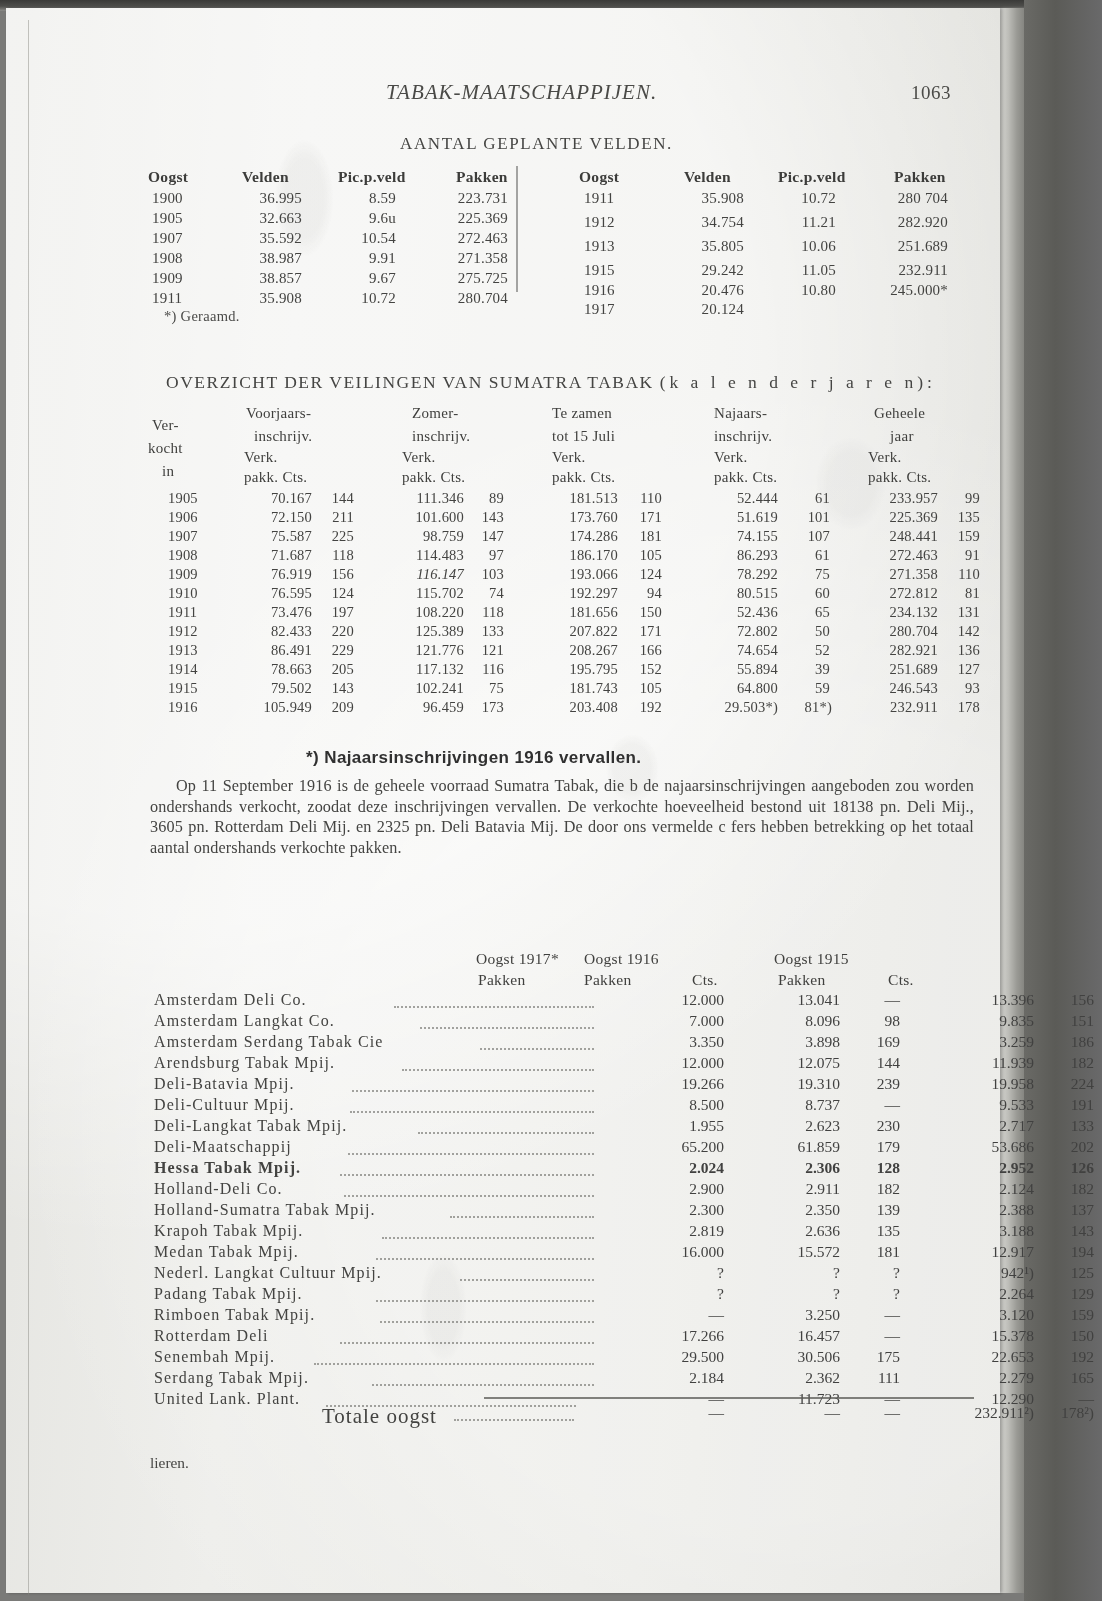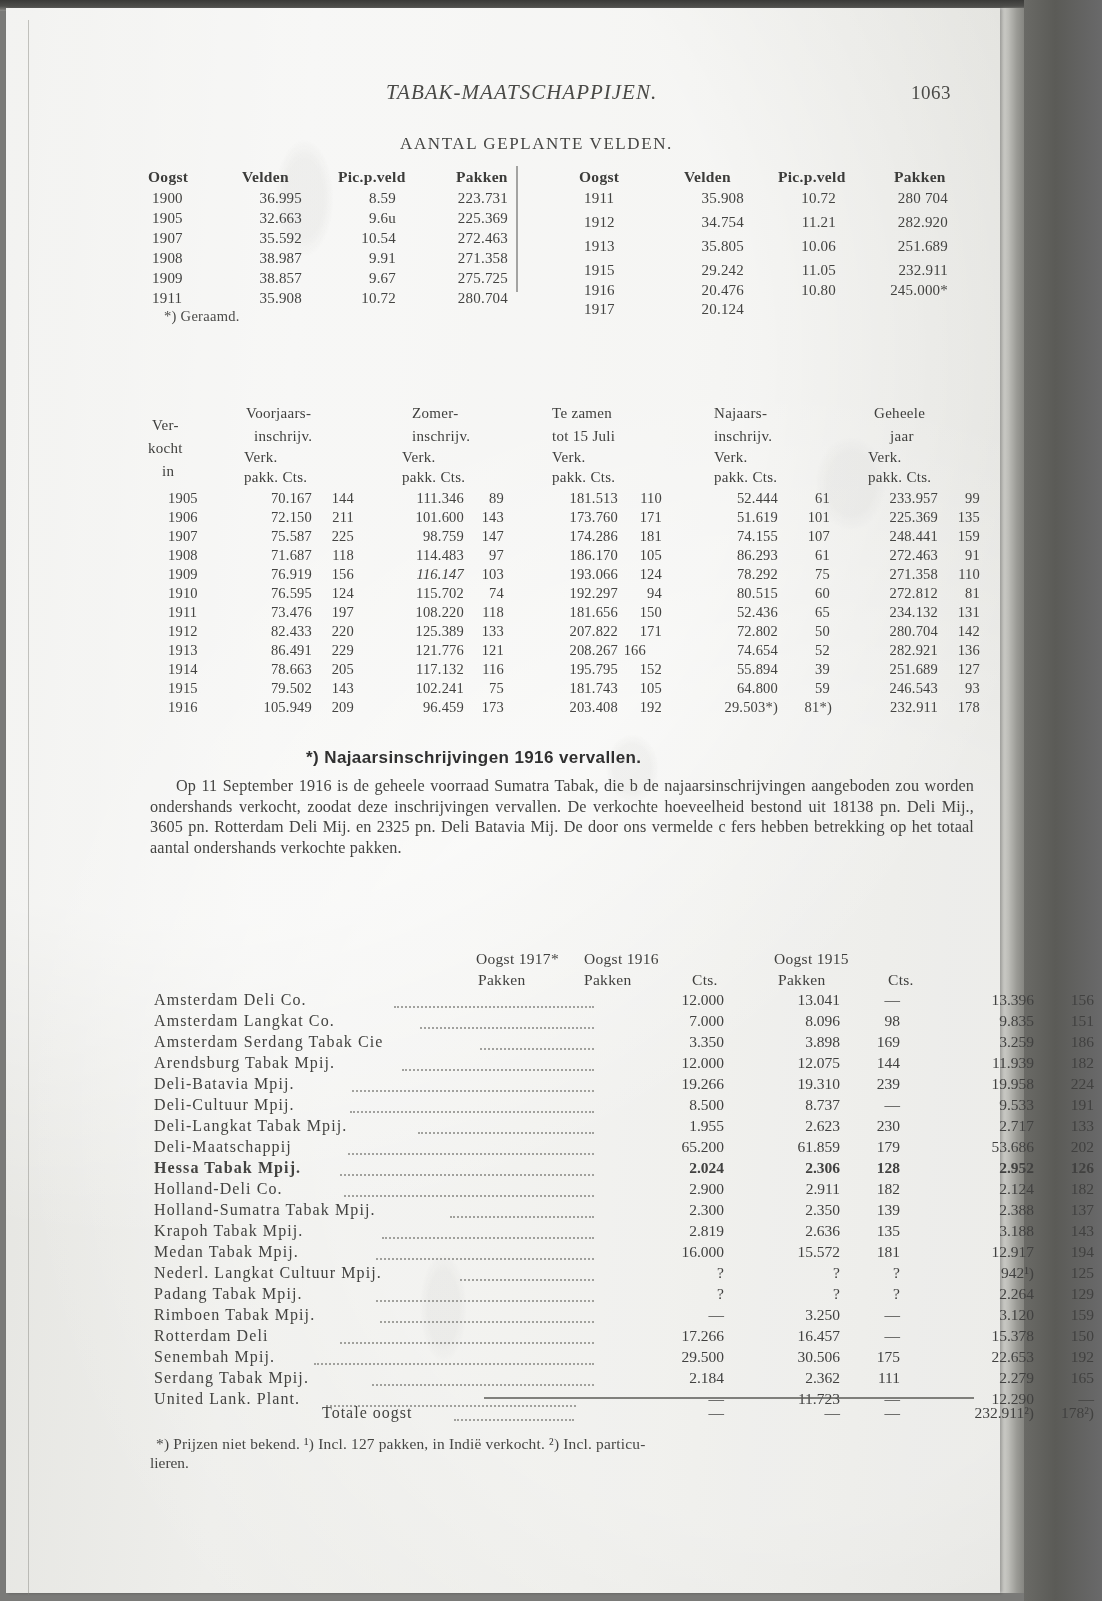--- a/index.html
+++ b/index.html
@@ -161,21 +161,21 @@
   .c3 { position: absolute; left: 692px; width: 54px; text-align: right; font-size: 15.5px; color: #414140; }
   .c4 { position: absolute; left: 772px; width: 108px; text-align: right; font-size: 15.5px; color: #414140; }
   .c5 { position: absolute; left: 886px; width: 54px; text-align: right; font-size: 15.5px; color: #414140; }
 
   .total-rule {
     position: absolute; left: 478px; top: 1389px;
     width: 490px; height: 1.6px; background: rgba(90,90,86,.75);
   }
   .total-row { position: absolute; left: 148px; top: 1396px; width: 840px; height: 22px; }
   .total-label {
-    position: absolute; left: 168px; top: 0; font-size: 16px;
+    position: absolute; left: 168px; top: 0; font-size: 21px;
     letter-spacing: 1px; color: #434341;
   }
   .footer-note {
     position: absolute; left: 150px; top: 1426px; width: 824px;
     font-size: 15.4px; line-height: 19px; color: #464644;
     letter-spacing: .2px;
   }
   .footer-note2 { position: absolute; left: 144px; top: 1446px; font-size: 15.4px; color: #464644; }
 </style>
 </head>
@@ -267,20 +267,24 @@
         <div class="t cell num" style="left:760px;top:274px;width:70px;">10.80</div>
         <div class="t cell num" style="left:852px;top:274px;width:90px;">245.000*</div>
 
         <div class="t cell" style="left:578px;top:293px;">1917</div>
         <div class="t cell num" style="left:652px;top:293px;width:86px;">20.124</div>
 
         <div class="footnote-sm" style="left:158px;top:300px;">*) Geraamd.</div>
       </div>
 
 
+      <div class="h-overzicht heading">
+        <span>OVERZICHT DER VEILINGEN VAN SUMATRA TABAK</span>
+        <span class="spaced">(k a l e n d e r j a r e n):</span>
+      </div>
 
       <div class="tbl2">
 
         <div class="t hd" style="left:146px;top:409px;">Ver-</div>
         <div class="t hd" style="left:142px;top:432px;">kocht</div>
         <div class="t hd" style="left:156px;top:455px;">in</div>
 
         <div class="t hd" style="left:240px;top:397px;">Voorjaars-</div>
         <div class="t hd" style="left:248px;top:420px;">inschrijv.</div>
         <div class="t hd" style="left:238px;top:441px;">Verk.</div>
@@ -410,21 +414,21 @@
           <div class="t cell num" style="left:848px;top:615px;width:84px;">280.704</div>
           <div class="t cell num" style="left:936px;top:615px;width:38px;">142</div>
         </div>
         <div>
           <div class="t cell" style="left:162px;top:634px;">1913</div>
           <div class="t cell num" style="left:222px;top:634px;width:84px;">86.491</div>
           <div class="t cell num" style="left:312px;top:634px;width:36px;">229</div>
           <div class="t cell num" style="left:374px;top:634px;width:84px;">121.776</div>
           <div class="t cell num" style="left:462px;top:634px;width:36px;">121</div>
           <div class="t cell num" style="left:528px;top:634px;width:84px;">208.267</div>
-          <div class="t cell num" style="left:602px;top:634px;width:38px;">166</div>
+          <div class="t cell num" style="left:618px;top:634px;width:38px;">166</div>
           <div class="t cell num" style="left:692px;top:634px;width:80px;">74.654</div>
           <div class="t cell num" style="left:778px;top:634px;width:46px;">52</div>
           <div class="t cell num" style="left:848px;top:634px;width:84px;">282.921</div>
           <div class="t cell num" style="left:936px;top:634px;width:38px;">136</div>
         </div>
         <div>
           <div class="t cell" style="left:162px;top:653px;">1914</div>
           <div class="t cell num" style="left:222px;top:653px;width:84px;">78.663</div>
           <div class="t cell num" style="left:312px;top:653px;width:36px;">205</div>
           <div class="t cell num" style="left:374px;top:653px;width:84px;">117.132</div>
@@ -668,18 +672,17 @@
           <div class="total-label">Totale oogst</div>
           <div class="leader" style="left:300px;width:120px;"></div>
           <div class="c1">—</div>
           <div class="c2">—</div>
           <div class="c3">—</div>
           <div class="c4">232.911²)</div>
           <div class="c5">178²)</div>
         </div>
       </div>
 
-      <div class="footer-note">*) Prijzen niet bekend.  ¹) Incl. 127 pakken, in Indië verkocht.  ²) Incl. particu-</div>
       <div class="footer-note2">lieren.</div>
 
     </div>
   </div>
 </div>
 
 </body></html>

